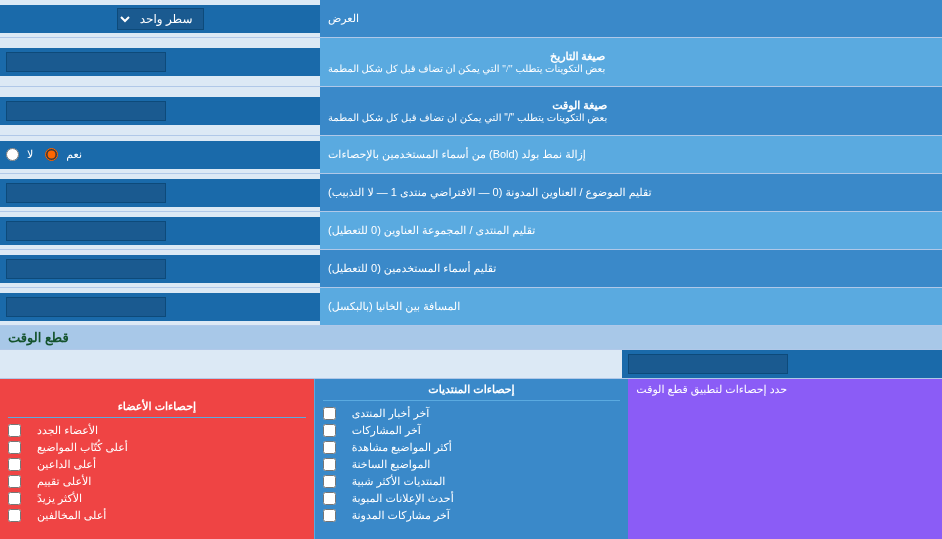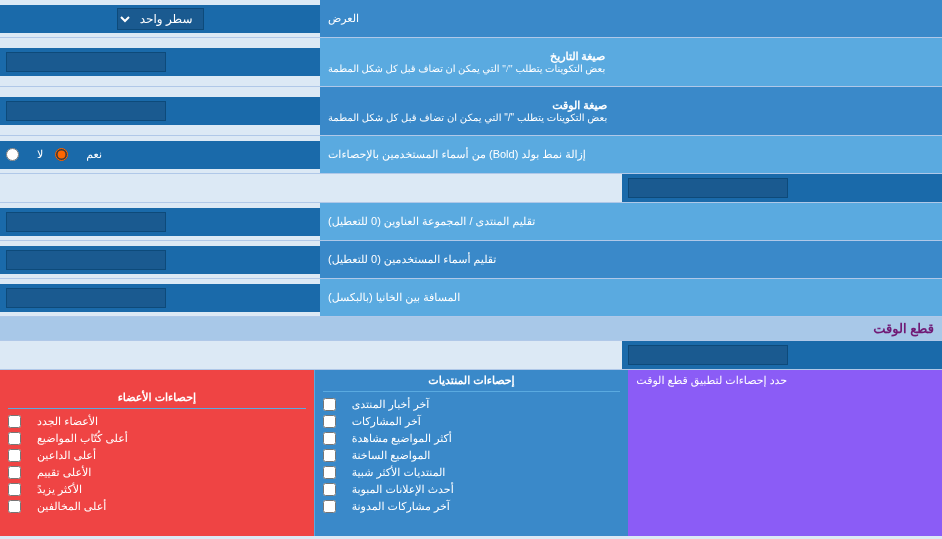--- a/index.html
+++ b/index.html
@@ -52,43 +52,43 @@
       color: #fff;
       font-size: 12px;
       padding: 2px 6px;
       width: 160px;
       text-align: center;
       direction: ltr;
     }
 
     .section-header {
       background: #a8c8e8;
-      color: #701a75;
+      color: #14532d;
       font-weight: bold;
       font-size: 13px;
-      text-align: right;
+      text-align: left;
       padding: 4px 8px;
       border-bottom: 1px solid #b0c8e8;
     }
 
     .radio-cell {
       width: 320px;
       background: #1a6aaa;
       padding: 3px 6px;
       display: flex;
       align-items: center;
       justify-content: flex-end;
       gap: 12px;
       min-height: 28px;
     }
 
     .radio-group {
       display: flex;
       align-items: center;
-      gap: 18px;
+      gap: 8px;
       color: #fff;
       font-size: 11px;
     }
 
     .radio-group input[type="radio"] {
       accent-color: #ff6600;
     }
 
     .dropdown-cell {
       width: 320px;
@@ -212,20 +212,23 @@
       <input type="radio" name="bold" checked="" style="">
     </div>
     <div class="radio-group">
       <span>لا</span>
       <input type="radio" name="bold" style="">
     </div>
   </div>
 </div>
 
 <div class="row">
+  <div class="label-cell">
+    <span>تقليم الموضوع / العناوين المدونة (0 — الافتراضي منتدى 1 — لا التذبيب)</span>
+  </div>
   <div class="input-cell">
     <input type="text" style="">
   </div>
 </div>
 
 <div class="row">
   <div class="label-cell light">
     <span>تقليم المنتدى / المجموعة العناوين (0 للتعطيل)</span>
   </div>
   <div class="input-cell">

